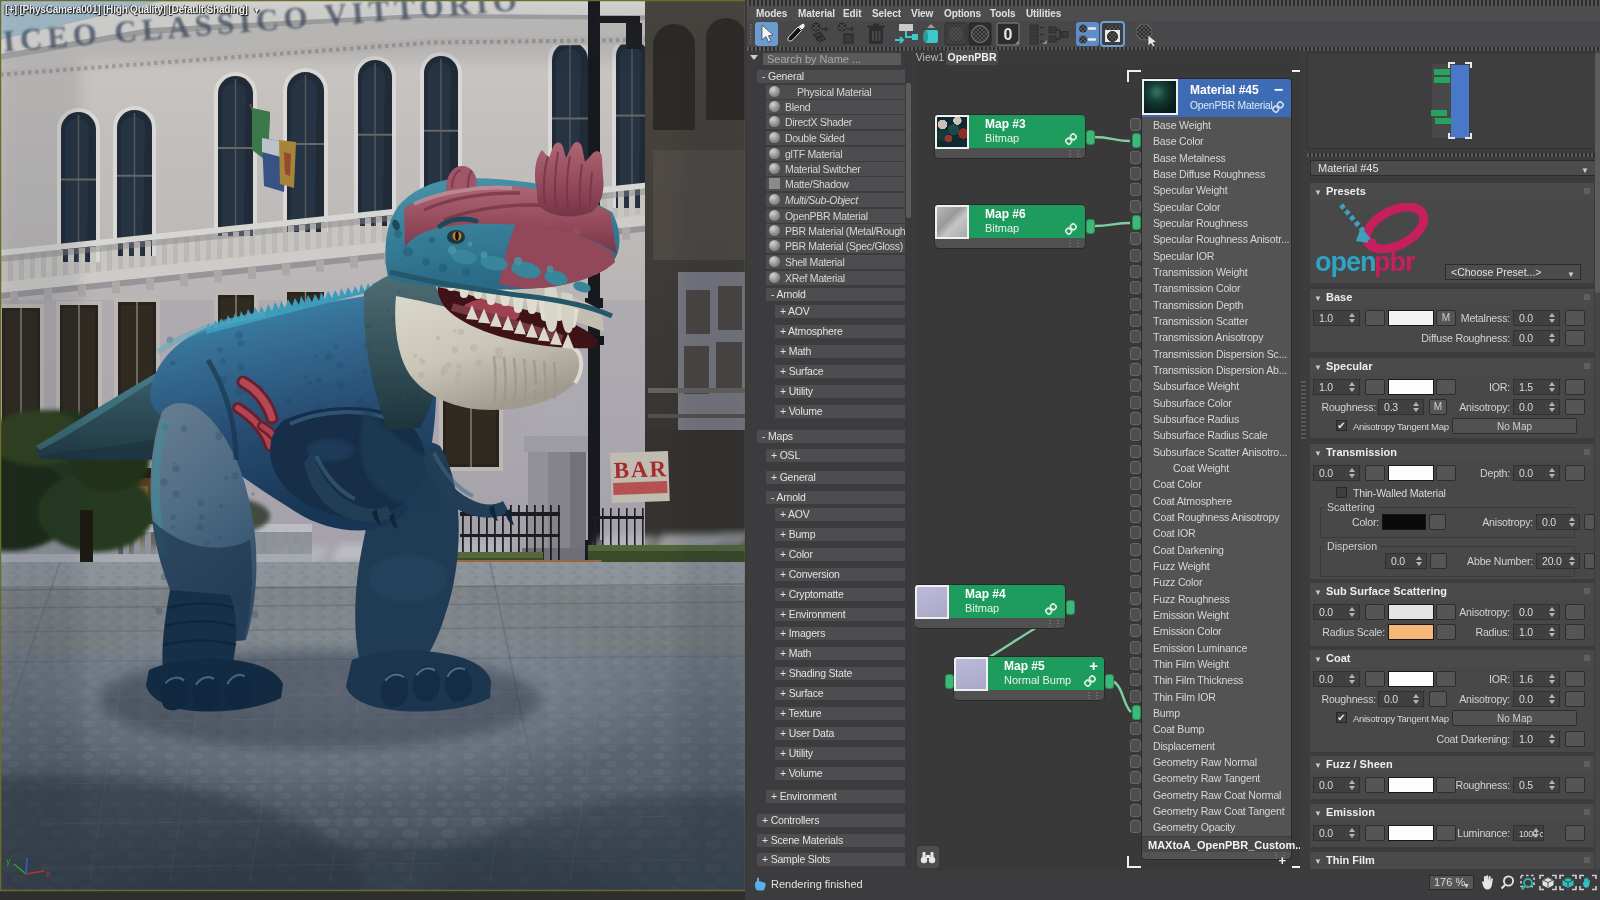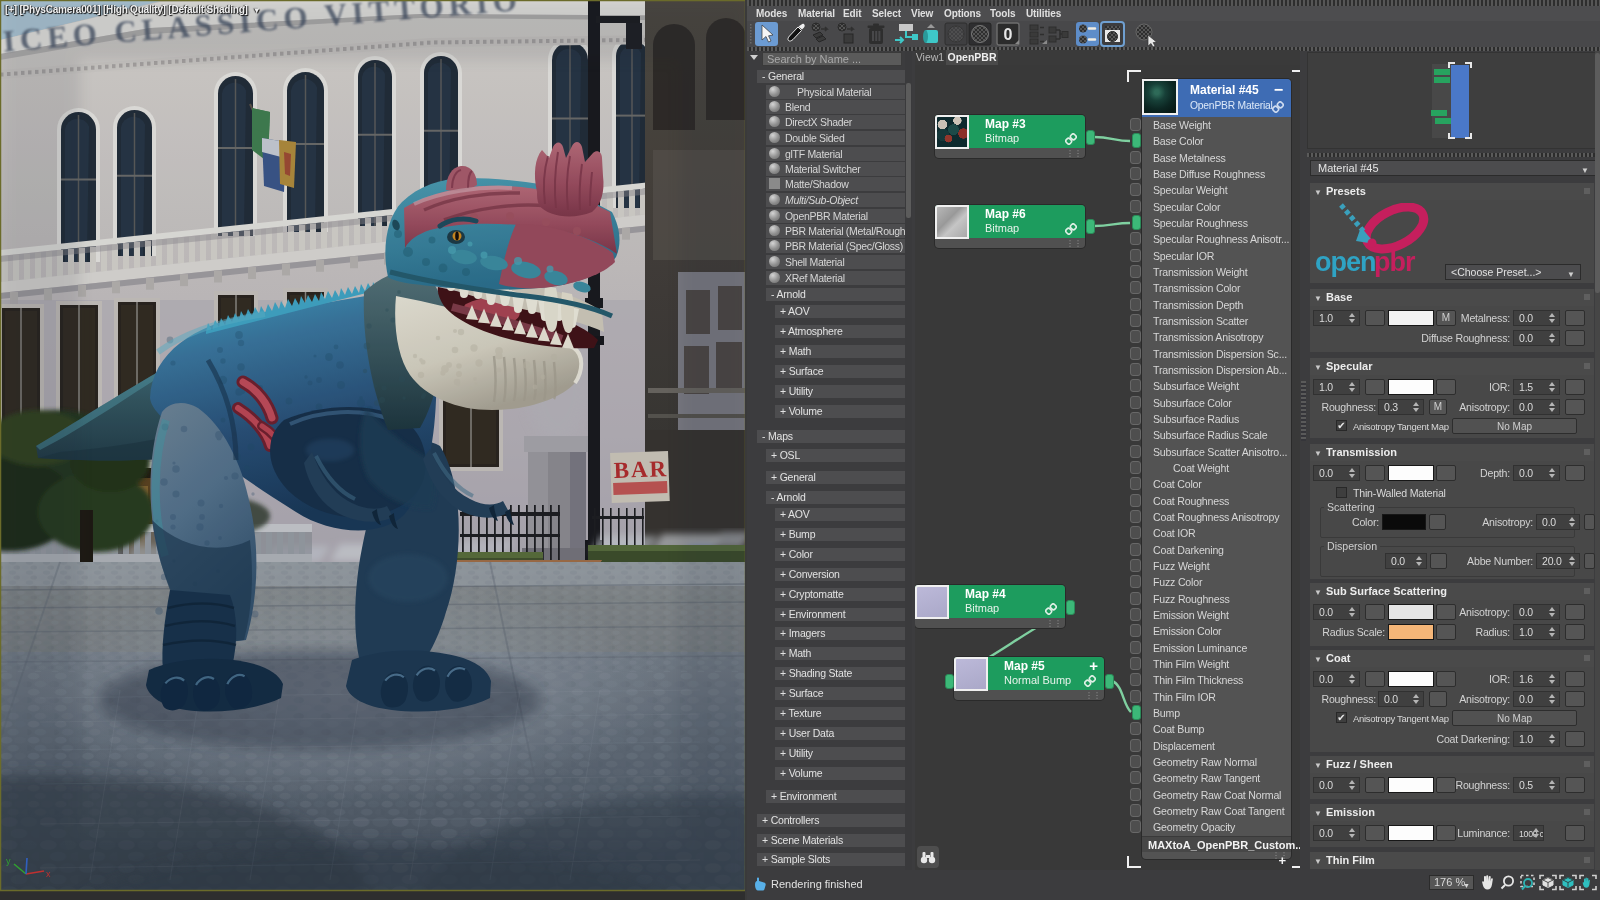--- a/index.html
+++ b/index.html
@@ -1152,21 +1152,21 @@
             <div class="slotrow" style="left:11px;top:252px;">Transmission Anisotropy</div>
             <div class="slotrow" style="left:11px;top:269px;">Transmission Dispersion Sc...</div>
             <div class="slotrow" style="left:11px;top:285px;">Transmission Dispersion Ab...</div>
             <div class="slotrow" style="left:11px;top:301px;">Subsurface Weight</div>
             <div class="slotrow" style="left:11px;top:318px;">Subsurface Color</div>
             <div class="slotrow" style="left:11px;top:334px;">Subsurface Radius</div>
             <div class="slotrow" style="left:11px;top:350px;">Subsurface Radius Scale</div>
             <div class="slotrow" style="left:11px;top:367px;">Subsurface Scatter Anisotro...</div>
             <div class="slotrow" style="left:11px;top:383px;margin-left:20px;">Coat Weight</div>
             <div class="slotrow" style="left:11px;top:399px;">Coat Color</div>
-            <div class="slotrow" style="left:11px;top:416px;">Coat Roughness</div>
+            <div class="slotrow" style="left:11px;top:416px;">Coat Atmosphere</div>
             <div class="slotrow" style="left:11px;top:432px;">Coat Roughness Anisotropy</div>
             <div class="slotrow" style="left:11px;top:448px;">Coat IOR</div>
             <div class="slotrow" style="left:11px;top:465px;">Coat Darkening</div>
             <div class="slotrow" style="left:11px;top:481px;">Fuzz Weight</div>
             <div class="slotrow" style="left:11px;top:497px;">Fuzz Color</div>
             <div class="slotrow" style="left:11px;top:514px;">Fuzz Roughness</div>
             <div class="slotrow" style="left:11px;top:530px;">Emission Weight</div>
             <div class="slotrow" style="left:11px;top:546px;">Emission Color</div>
             <div class="slotrow" style="left:11px;top:563px;">Emission Luminance</div>
             <div class="slotrow" style="left:11px;top:579px;">Thin Film Weight</div>

